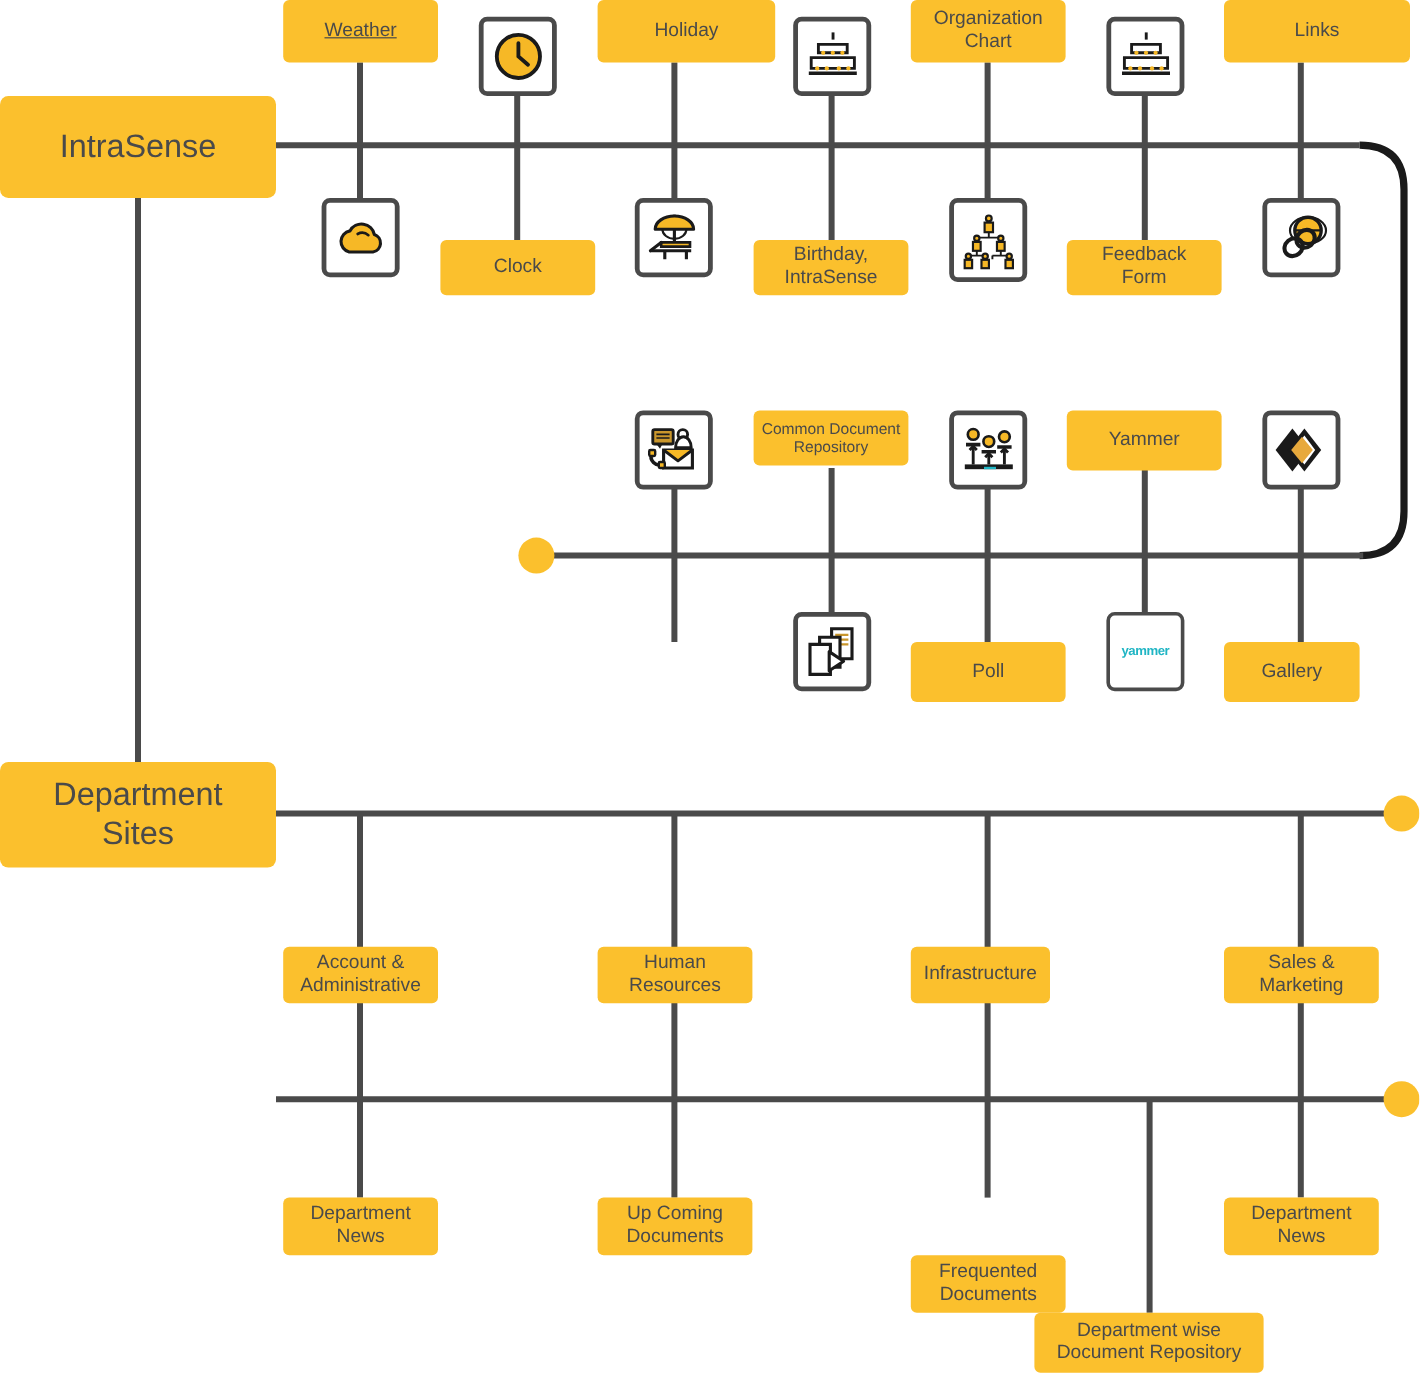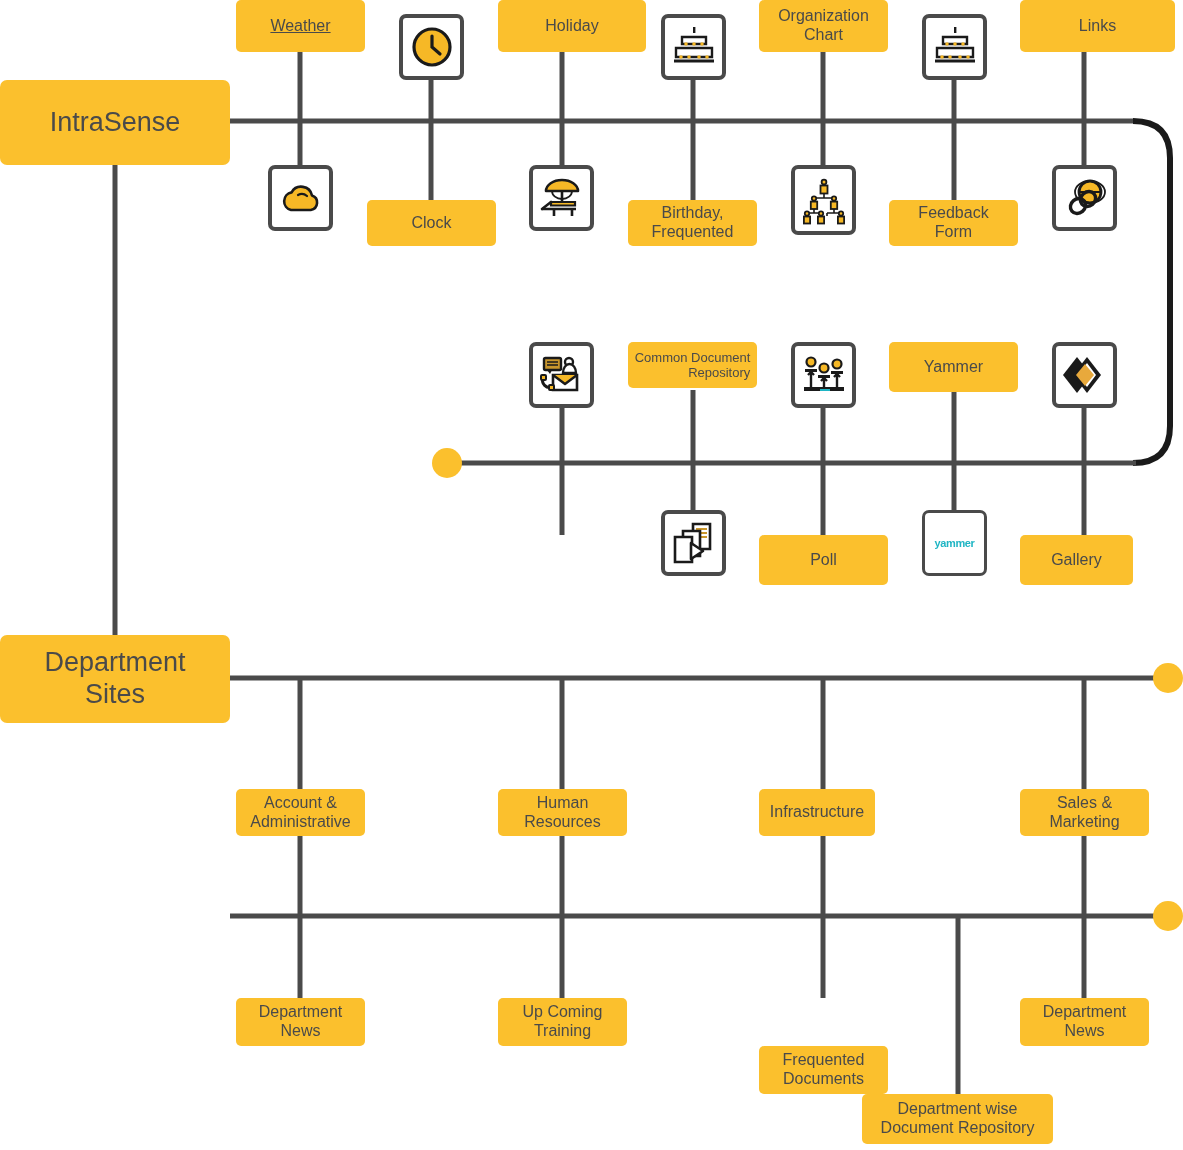--- a/index.html
+++ b/index.html
@@ -264,21 +264,21 @@
         <ellipse cx="26" cy="24" rx="8" ry="7" fill="none" stroke="#1a1a1a" stroke-width="3.4" transform="rotate(-40 26 24)"></ellipse>
       </svg>
     </span>
   </div>
 
   <div class="node" style="left:367px; top:200px; width:129px; height:46px;">
     <span>Clock</span>
   </div>
   <div class="node" style="left:628px; top:200px; width:129px; height:46px; white-space:pre-line;">
     <span>Birthday,
-Frequented</span>
+IntraSense</span>
   </div>
   <div class="node" style="left:889px; top:200px; width:129px; height:46px; white-space:pre-line;">
     <span>Feedback
 Form</span>
   </div>
 
   <div class="icon-box" style="left:529px; top:342px; width:65px; height:66px;">
     <span>
       <svg width="46" height="44" viewBox="0 0 46 44">
         <rect x="5" y="5" width="17" height="12" rx="1.5" fill="#c9962c" stroke="#1a1a1a" stroke-width="2.4"></rect>
@@ -318,21 +318,21 @@
     <span>
       <svg width="48" height="44" viewBox="0 0 48 44">
         <path d="M16 4 L30 22 L16 40 L2 22 Z" fill="#1a1a1a"></path>
         <path d="M26 4 L40 22 L26 40 L12 22 Z" fill="#1a1a1a"></path>
         <path d="M26 10 L35 22 L26 34 L17 22 Z" fill="#ffffff"></path>
         <path d="M24 11 L33 22 L24 33 L15 22 Z" fill="#e8a93c"></path>
       </svg>
     </span>
   </div>
 
-  <div class="node small" style="left:628px; top:342px; width:129px; height:46px; white-space:pre-line;text-align:right;">
+  <div class="node small" style="left:628px; top:342px; width:129px; height:46px; white-space:pre-line;">
     <span>Common Document
 Repository</span>
   </div>
   <div class="node" style="left:889px; top:342px; width:129px; height:50px;">
     <span>Yammer</span>
   </div>
 
   <div class="icon-box" style="left:661px; top:510px; width:65px; height:66px;">
     <span>
       <svg width="46" height="44" viewBox="0 0 46 44">
@@ -371,21 +371,21 @@
     <span>Sales &amp;
 Marketing</span>
   </div>
 
   <div class="node" style="left:236px; top:998px; width:129px; height:48px; white-space:pre-line;">
     <span>Department
 News</span>
   </div>
   <div class="node" style="left:498px; top:998px; width:129px; height:48px; white-space:pre-line;">
     <span>Up Coming
-Training</span>
+Documents</span>
   </div>
   <div class="node" style="left:759px; top:998px; width:129px; height:48px; white-space:pre-line;margin-top:48px;">
     <span>Frequented
 Documents</span>
   </div>
   <div class="node" style="left:1020px; top:998px; width:129px; height:48px; white-space:pre-line;">
     <span>Department
 News</span>
   </div>
   <div class="node" style="left:862px; top:1094px; width:191px; height:50px; white-space:pre-line;">

